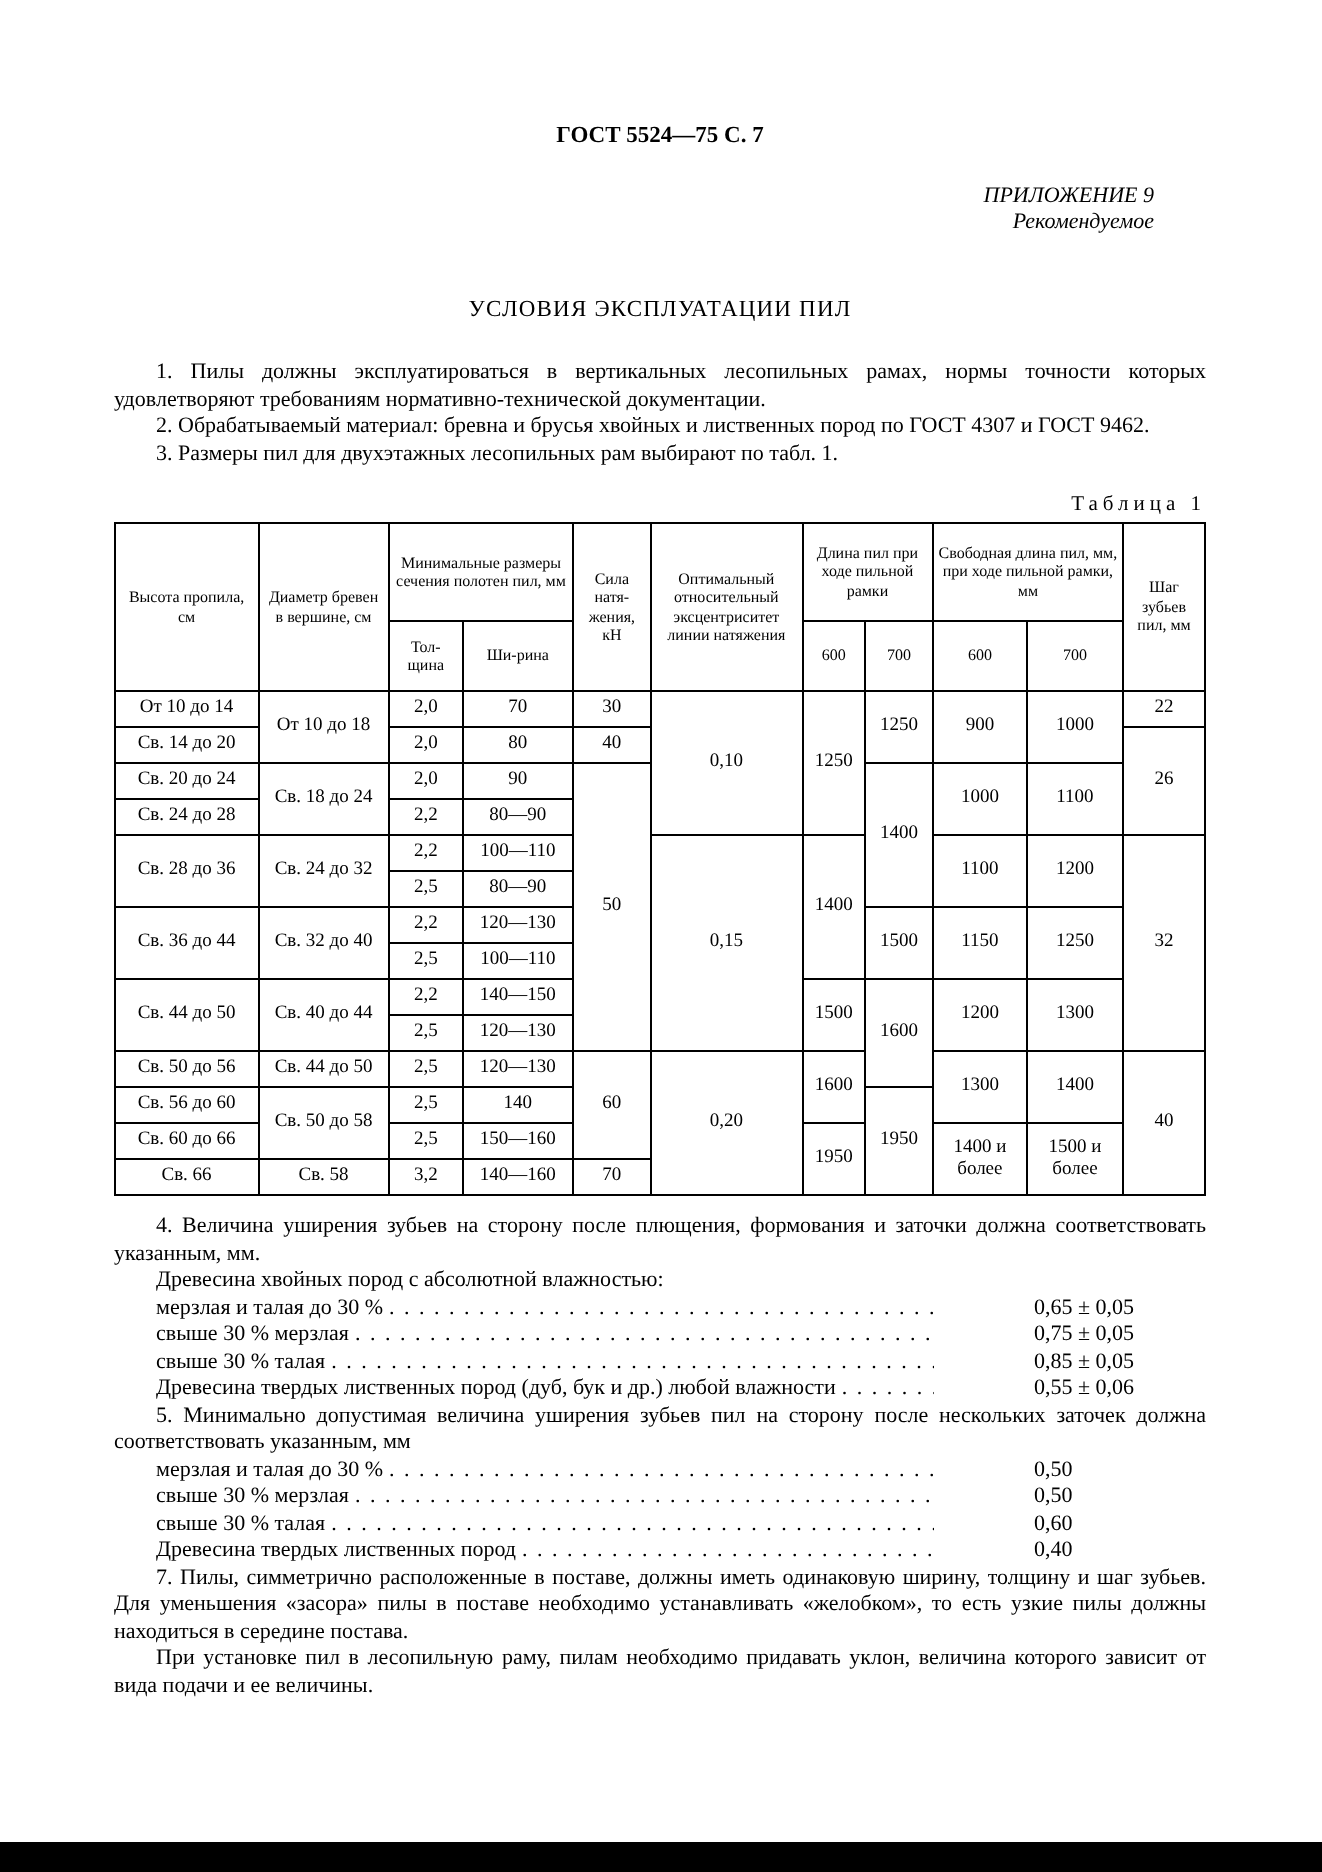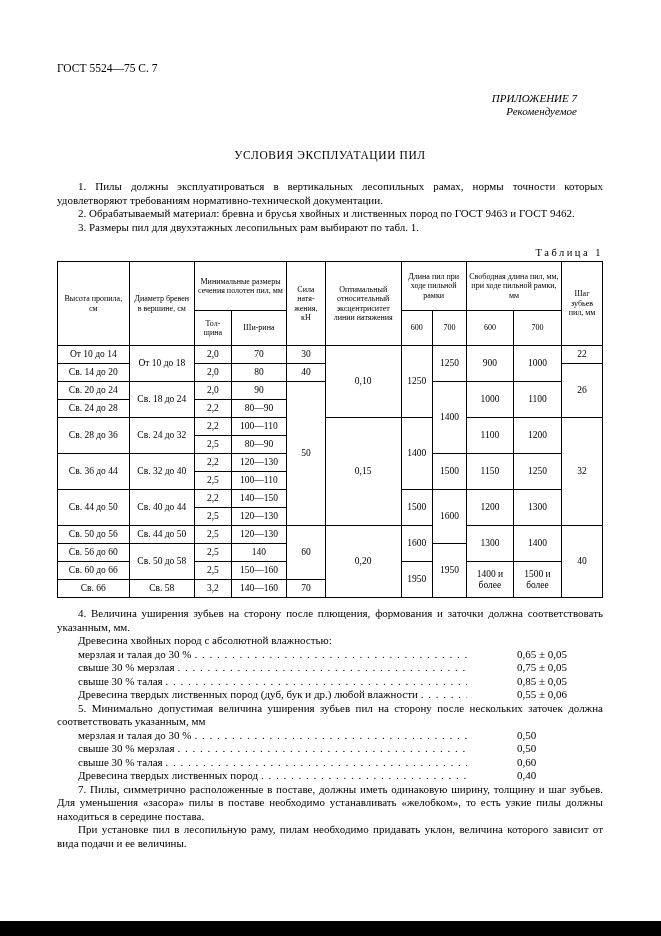--- a/index.html
+++ b/index.html
@@ -3,21 +3,21 @@
 <meta charset="utf-8">
 <style>
   html,body { margin:0; padding:0; }
   body {
     width:661px; height:936px; background:#ffffff; position:relative;
     font-family:"Liberation Serif", serif; color:#000; overflow:hidden;
   }
   .page { position:absolute; top:0; left:0; width:661px; height:936px; }
   .content { padding:62px 58px 0 57px; }
 
-  .gost-header { text-align:left; font-weight:normal; font-size:11.5px; line-height:13px; }
+  .gost-header { text-align:center; font-weight:bold; font-size:11.5px; line-height:13px; }
   .annex { text-align:right; font-style:italic; font-size:11px; line-height:13px; margin-top:17px; padding-right:26px; }
 
   .doc-title { text-align:center; font-weight:normal; font-size:11.5px; letter-spacing:0.6px; margin-top:31px; }
 
   .para {
     font-size:11px; line-height:13.5px; text-align:justify; text-indent:21px; margin:0;
   }
   .para.first { margin-top:19px; }
 
   .table-caption {
@@ -54,28 +54,28 @@
 </style>
 </head>
 <body>
 
 <div class="page">
   <div class="content">
 
     <div class="gost-header">ГОСТ 5524—75 С. 7</div>
 
     <div class="annex">
-      <div>ПРИЛОЖЕНИЕ 7</div>
+      <div>ПРИЛОЖЕНИЕ 9</div>
       <div>Рекомендуемое</div>
     </div>
 
     <div class="doc-title">УСЛОВИЯ ЭКСПЛУАТАЦИИ ПИЛ</div>
 
     <p class="para first">1. Пилы должны эксплуатироваться в вертикальных лесопильных рамах, нормы точности которых удовлетворяют требованиям нормативно-технической документации.</p>
-    <p class="para">2. Обрабатываемый материал: бревна и брусья хвойных и лиственных пород по ГОСТ 9463 и ГОСТ 9462.</p>
+    <p class="para">2. Обрабатываемый материал: бревна и брусья хвойных и лиственных пород по ГОСТ 4307 и ГОСТ 9462.</p>
     <p class="para">3. Размеры пил для двухэтажных лесопильных рам выбирают по табл. 1.</p>
 
     <div class="table-caption">Таблица 1</div>
 
     <table class="saw">
       <colgroup>
         <col class="c1">
           <col class="c2">
           <col class="c3">
           <col class="c4">

